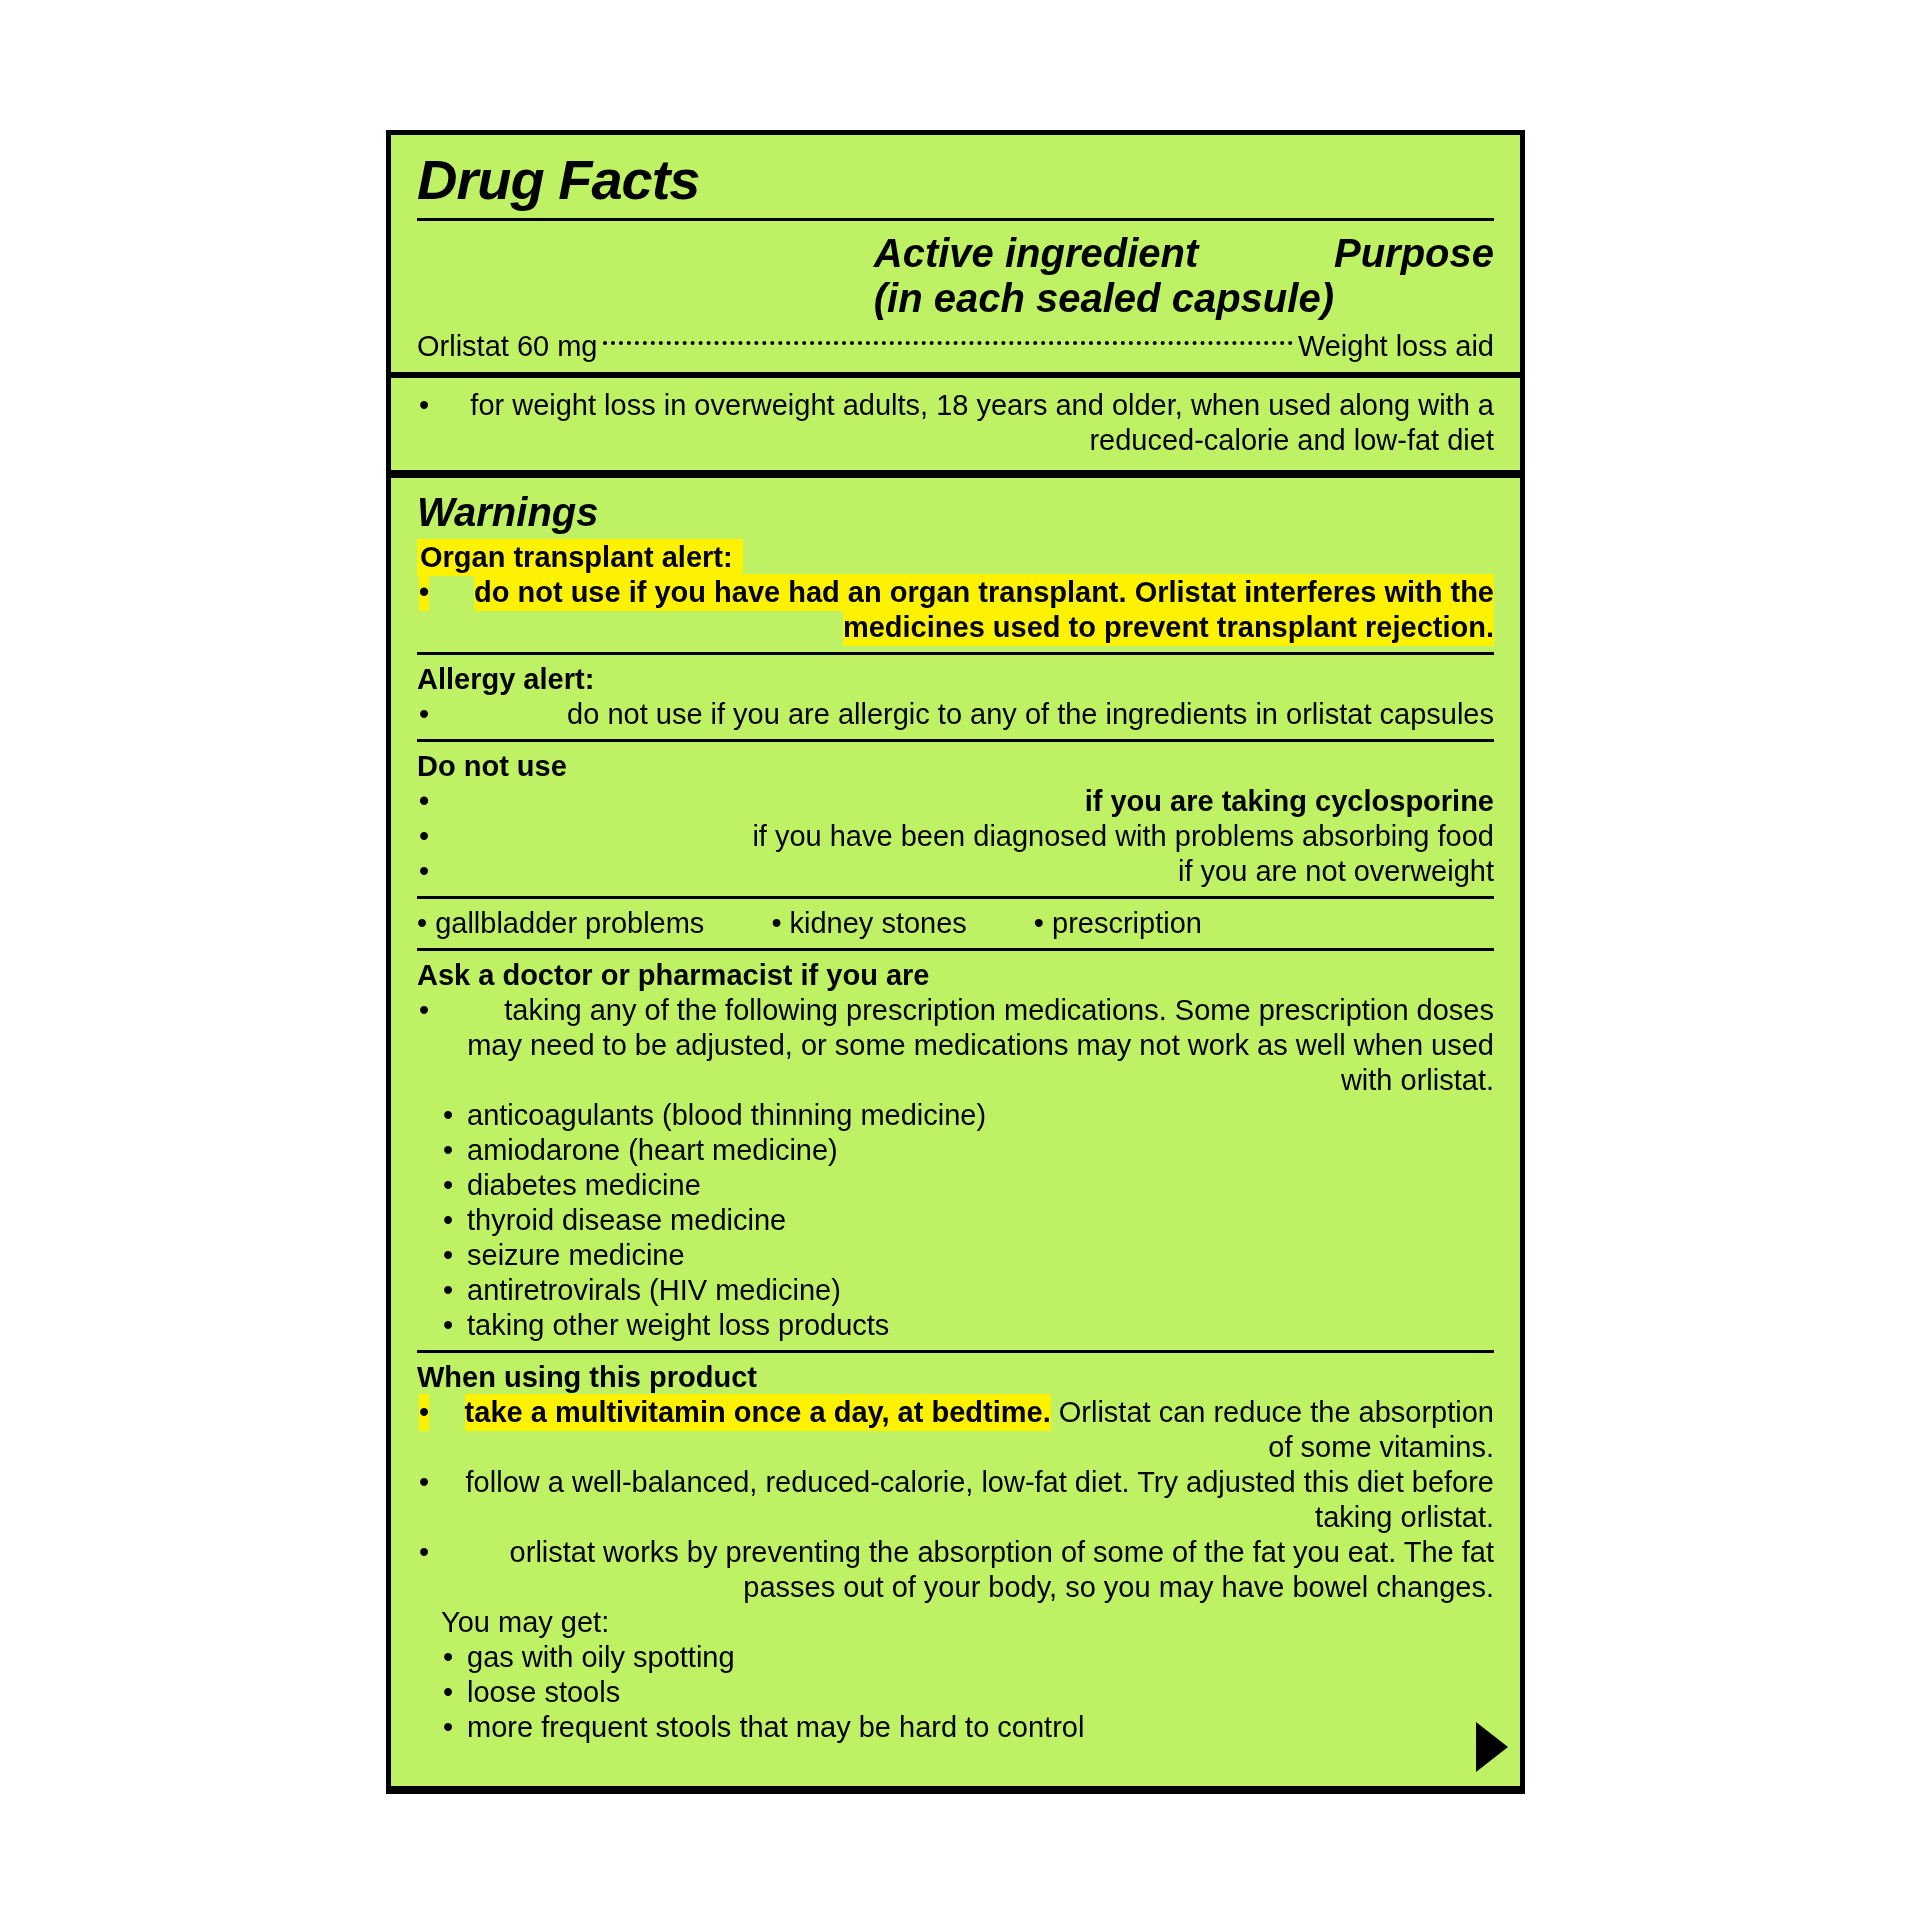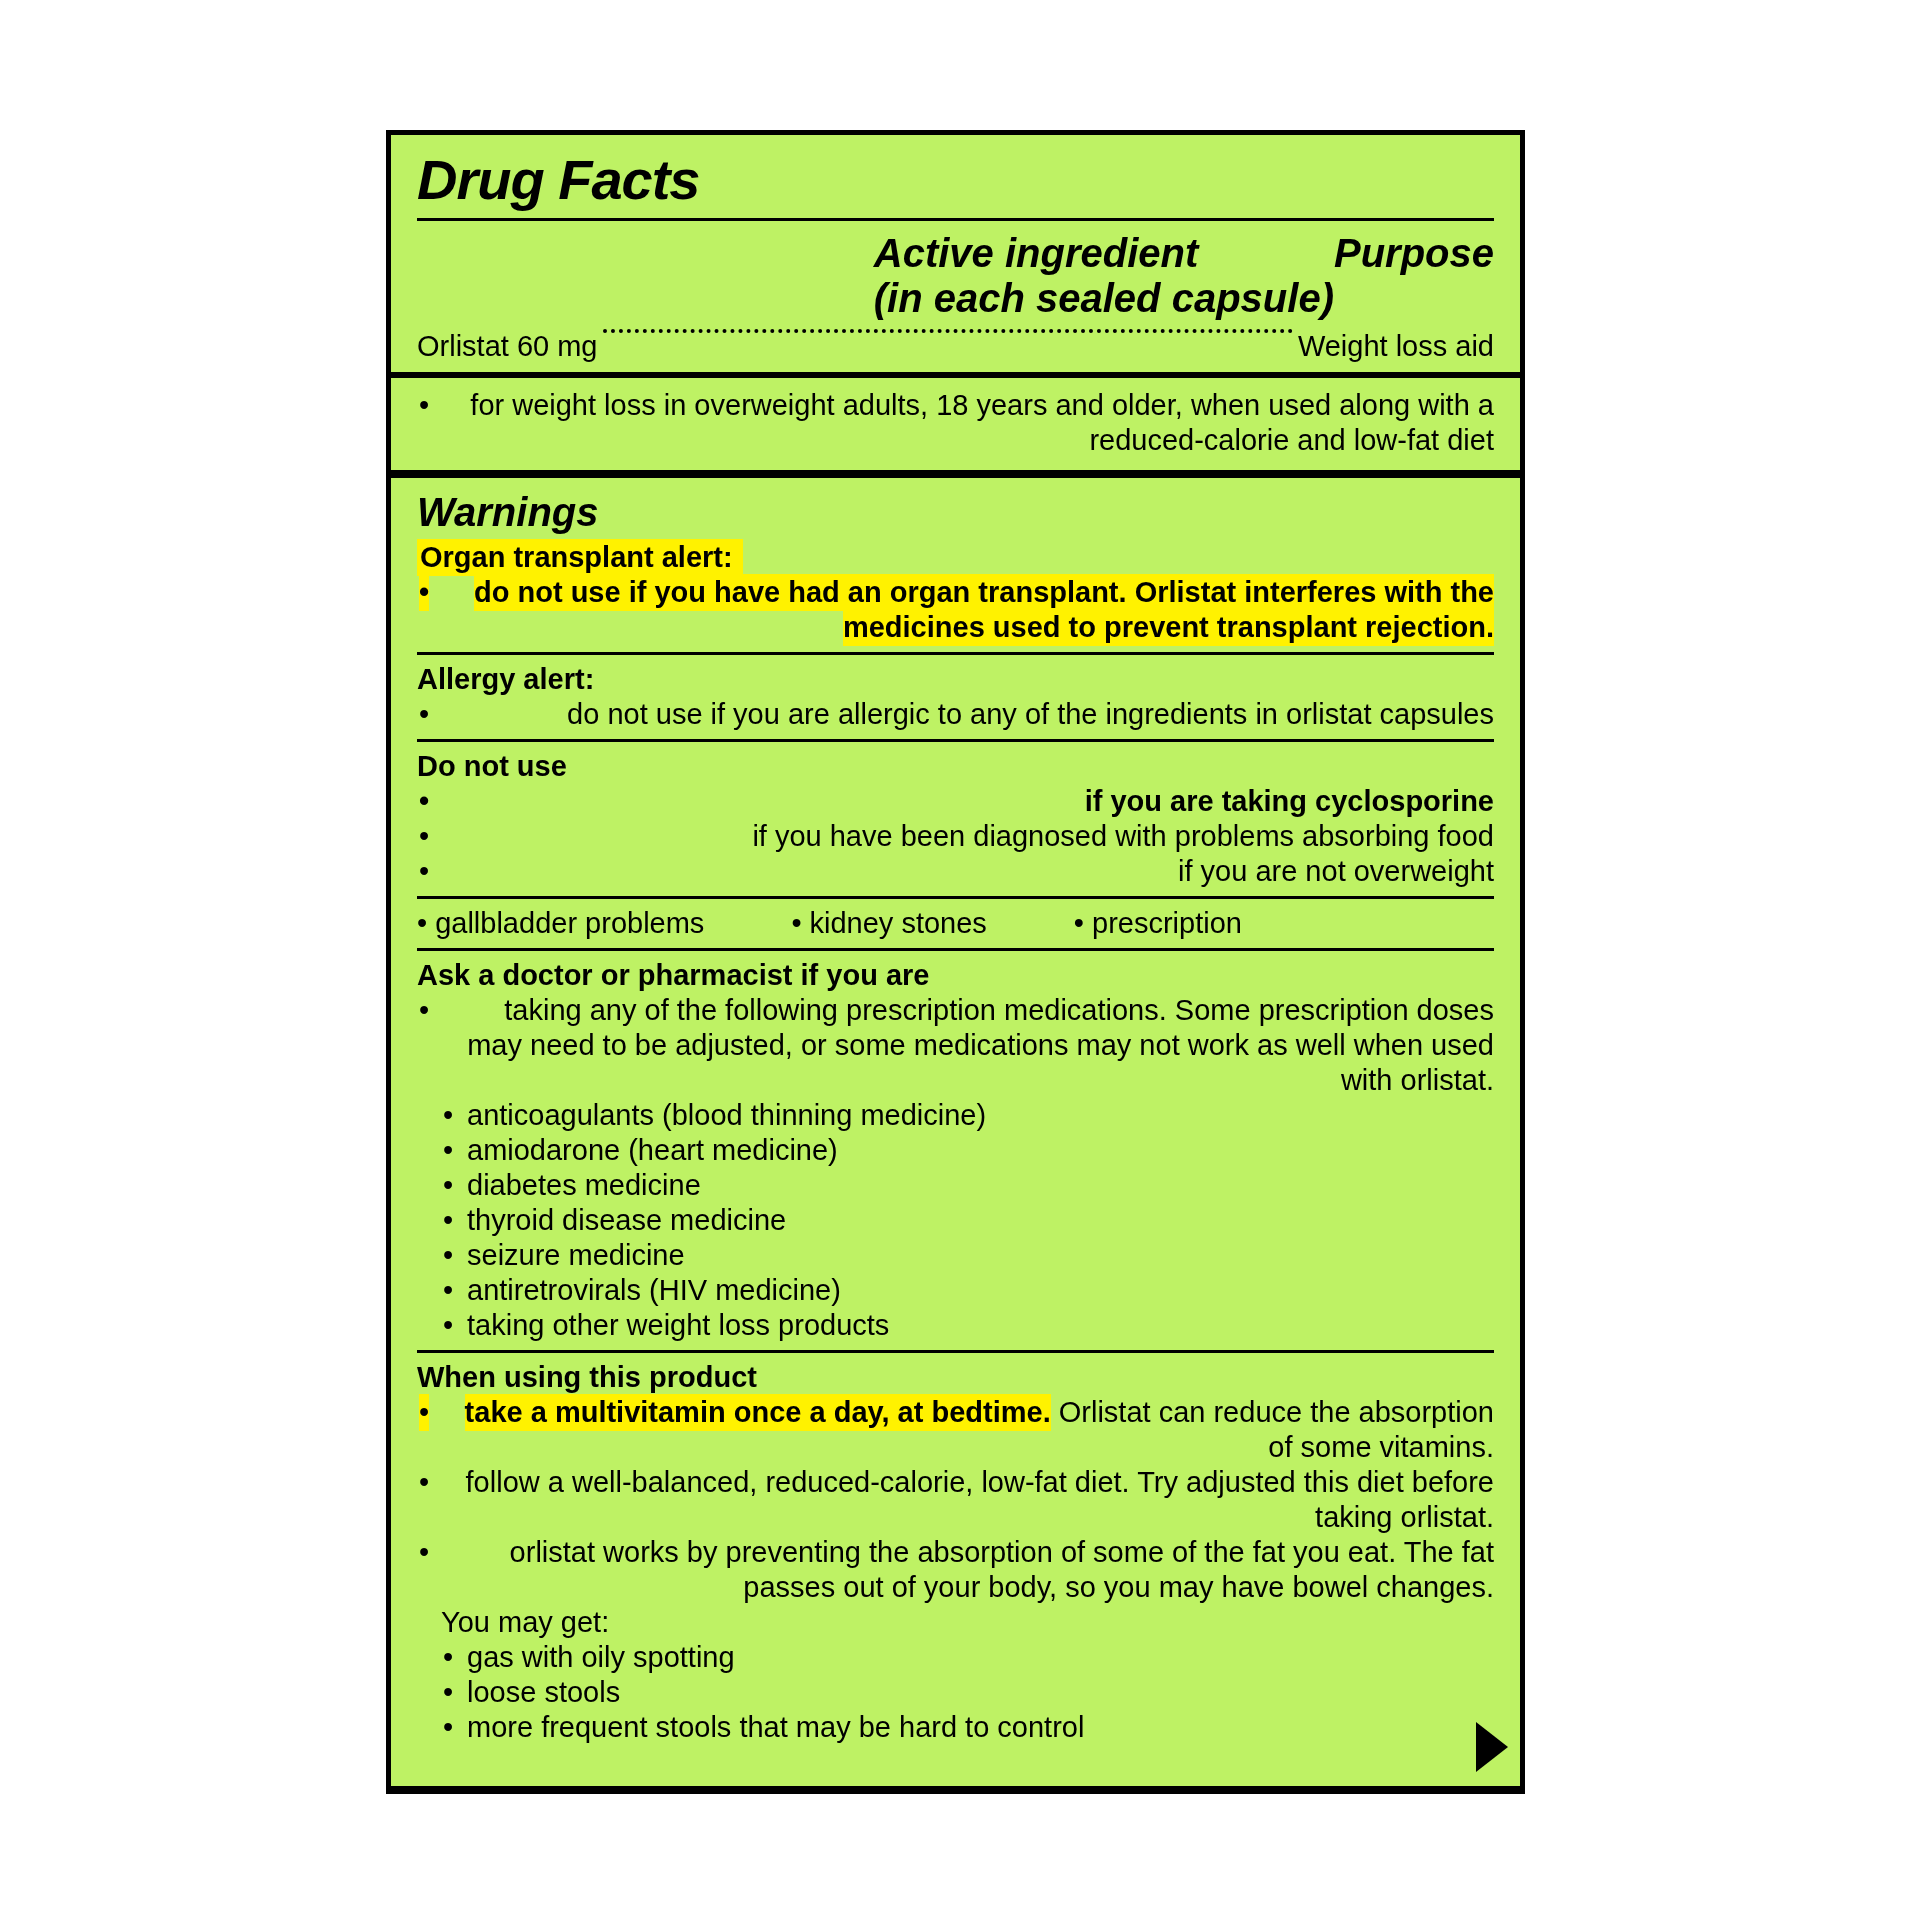--- a/index.html
+++ b/index.html
@@ -15,32 +15,32 @@
   h2{margin:0 0 4px 0;font-size:40px;line-height:48px;font-weight:bold;font-style:italic;}
   hr.thin{border:none;border-top:3px solid #000;margin:7px 0;}
   hr.title-rule{margin:8px 0 10px;}
   .bar{background:#000;width:100%;}
   .b6{height:6px;}
   .b8{height:8px;}
   .ai-row{display:flex;justify-content:flex-end;align-items:flex-start;}
   .ai-head{font-size:40px;line-height:45px;font-weight:bold;font-style:italic;}
   .purpose-head{font-size:40px;line-height:45px;font-weight:bold;font-style:italic;}
   .body-text,.dot-row,.bli,.bli2,.sub-label,.inline-bullets,.you-may{font-size:29px;line-height:35px;}
-  .dot-row{display:flex;align-items:flex-start;margin-top:8px;}
+  .dot-row{display:flex;align-items:center;margin-top:8px;}
   .leader{flex:1;border-bottom:4px dotted #000;margin:0 5px 7px 5px;}
   .sub-label{font-weight:bold;margin-top:2px;}
   .sub-label .reg{font-weight:normal;}
   .bli{display:flex;margin:0;}
   .bli .bdot{flex:none;width:24px;padding-left:2px;}
   .bli .btext{flex:1;text-align:right;}
   .bli2{display:flex;margin:0;padding-left:26px;}
   .bli2 .bdot{flex:none;width:24px;}
   .bli2 .btext{flex:1;}
   .bold{font-weight:bold;}
-  .inline-bullets{display:flex;gap:87px;}
+  .inline-bullets{display:flex;gap:67px;}
   .inline-bullets .ib .bdot{padding-right:8px;}
   .you-may{padding-left:24px;}
   mark{background:#FFF200;color:inherit;padding:2px 0 3px 0;}
   mark.pad{padding-right:10px;padding-left:3px;}
   .cont-arrow{
     position:absolute;right:12px;bottom:14px;width:0;height:0;
     border-top:25px solid transparent;border-bottom:25px solid transparent;
     border-left:32px solid #000;
   }
 </style>

